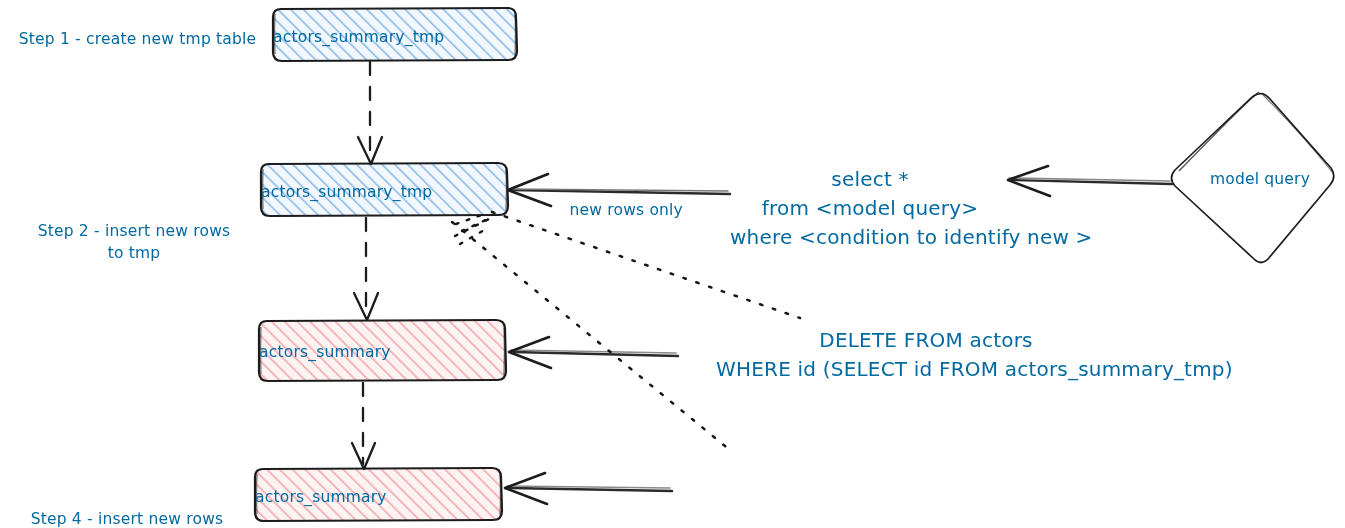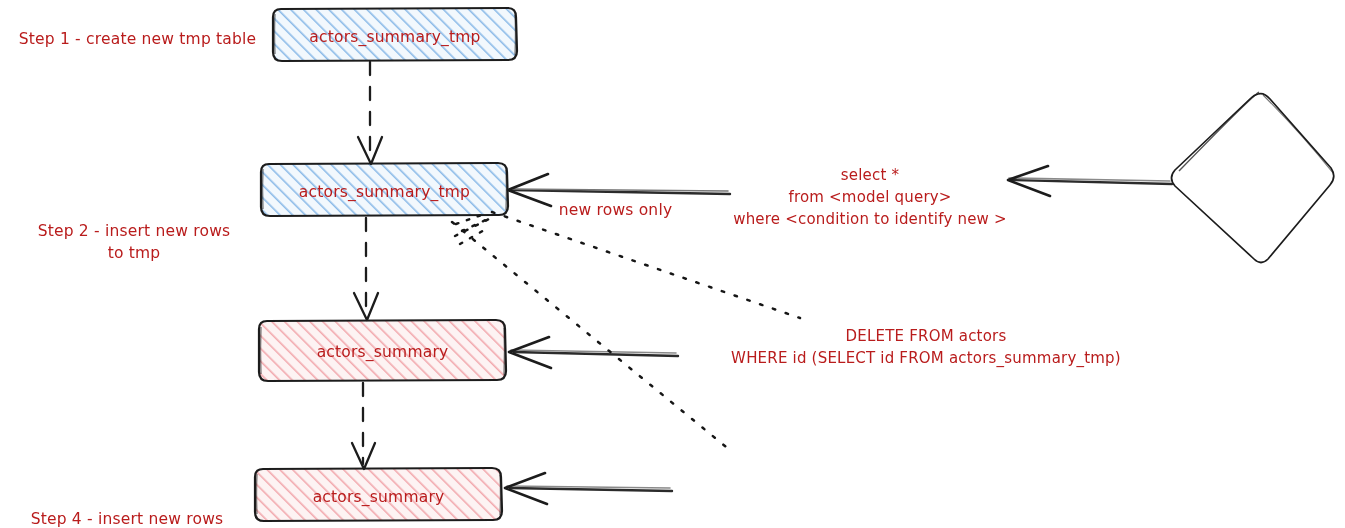--- a/index.html
+++ b/index.html
@@ -19,43 +19,43 @@
     position: absolute;
     left: 0;
     top: 0;
     width: 1345px;
     height: 528px;
   }
 
   
   .label {
     position: absolute;
-    color: #b91c1c;
+    color: #0369a1;
     font-family: "DejaVu Sans", sans-serif;
     font-size: 15.5px;
     line-height: 1.45;
     letter-spacing: 0.2px;
     white-space: pre;
     text-align: center;
   }
   .step-label {
     font-size: 15.5px;
     text-align: center;
   }
   .box-label {
     font-size: 15.5px;
-    text-align: center;
+    text-align: left;
     white-space: nowrap;
   }
   .annot {
     font-size: 15.5px;
-    text-align: center;
+    text-align: right;
   }
   .sql {
-    font-size: 15px;
+    font-size: 20px;
     text-align: center;
   }
   .diamond-label {
     font-size: 15.5px;
     text-align: center;
   }
 </style>
 </head>
 <body>
 
@@ -162,20 +162,21 @@
 into actors</div>
 
   <div class="label box-label" style="left:273px; top:26px; width:244px;">actors_summary_tmp</div>
 
   <div class="label box-label" style="left:261px; top:181px; width:247px;">actors_summary_tmp</div>
 
   <div class="label box-label" style="left:259px; top:341px; width:247px;">actors_summary</div>
 
   <div class="label box-label" style="left:255px; top:486px; width:247px;">actors_summary</div>
 
+  <div class="label diamond-label" style="left:1190px; top:168px; width:140px;">model query</div>
 
   <div class="label annot" style="left:548px; top:199px; width:135px;">new rows only</div>
 
   <div class="label sql" style="left:730px; top:165px; width:280px;">select *
 from &lt;model query&gt;
 where &lt;condition to identify new &gt;</div>
 
   <div class="label sql" style="left:716px; top:326px; width:420px;">DELETE FROM actors
 WHERE id (SELECT id FROM actors_summary_tmp)</div>
 

